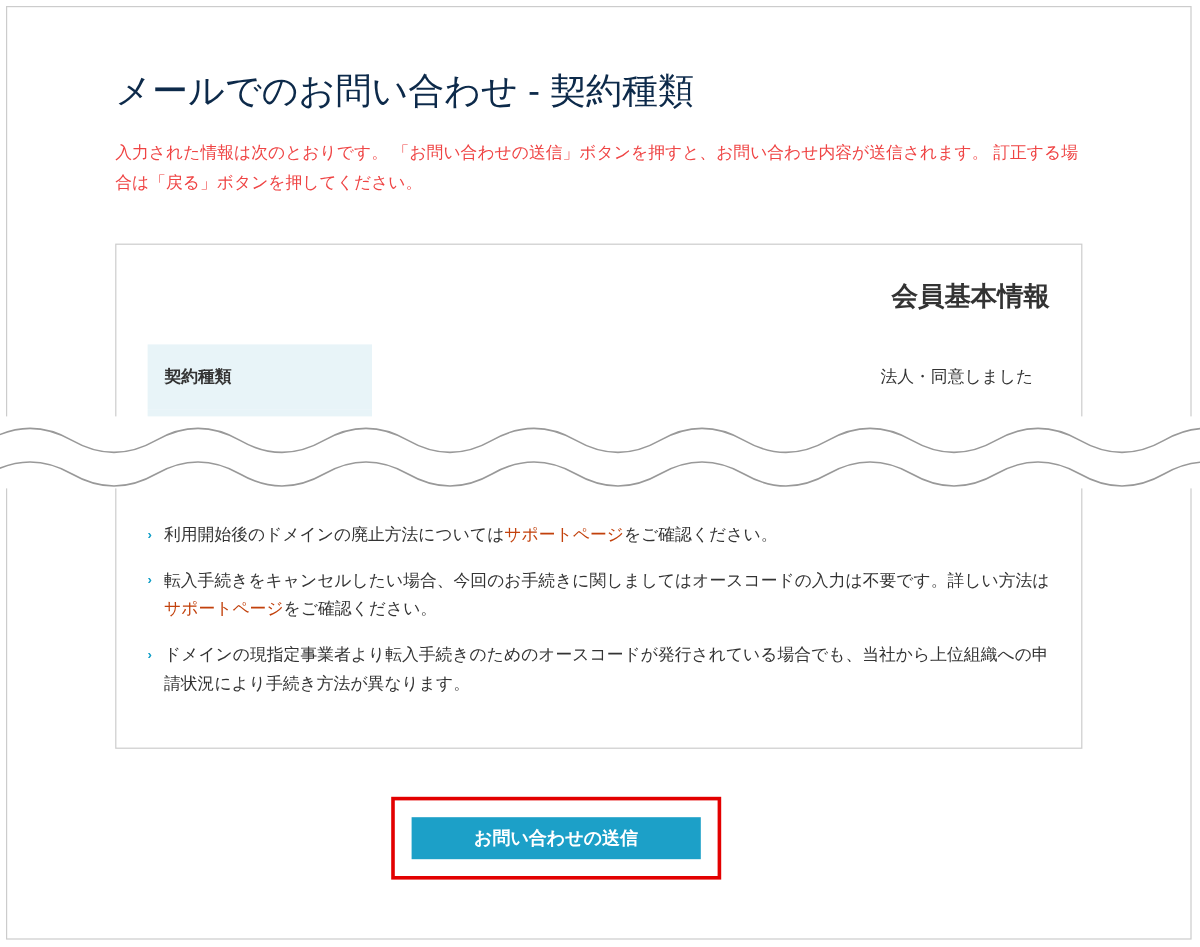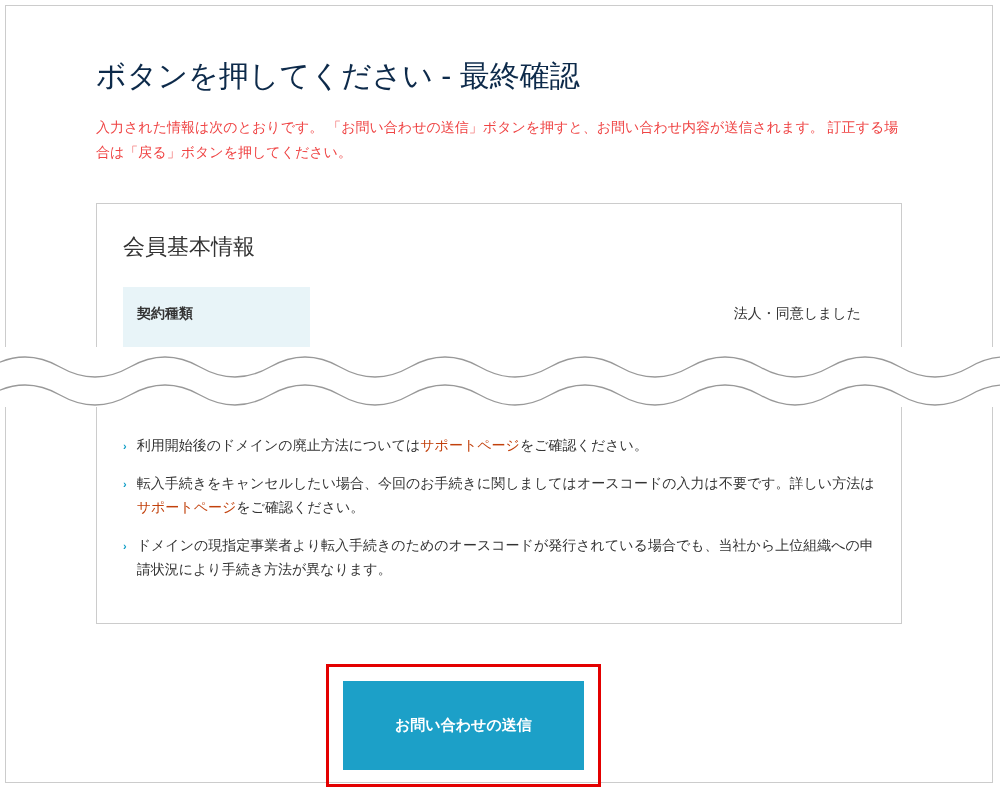--- a/index.html
+++ b/index.html
@@ -31,23 +31,24 @@
       color: #ef4444;
       margin-bottom: 38px;
     }
     .card {
       border: 1px solid #ccc;
       padding: 28px 26px;
       position: relative;
     }
     .section-title {
       font-size: 22px;
-      font-weight: normal;
+      font-weight: bold;
       color: #333;
       margin-bottom: 25px;
+      text-align: right;
     }
     .kv-row { display: flex; justify-content: space-between; }
     .kv-label {
       background: #e8f4f8;
       width: 187px;
       padding: 18px 14px;
       font-weight: bold;
       font-size: 14px;
       color: #333;
     }
@@ -137,40 +138,40 @@
       border: 3px solid #e30000;
       padding: 14px;
       margin-left: 230px;
     }
     .submit-button {
       background: #1ca0c8;
       border: none;
       color: #fff;
       font-size: 15px;
       font-weight: bold;
-      padding: 35px 52px;
+      padding: 8px 52px;
       cursor: pointer;
     }
     
     .wave {
       position: absolute;
       left: -5px; right: -5px;
       top: 347px;
       height: 60px;
       background: #fff;
       z-index: 5;
     }
     .wave svg { width: 1005px; height: 60px; display: block; }
     .wave path { fill: none; stroke: #999; stroke-width: 1.3; }
   </style>
 </head>
 <body>
 
 <div class="frame">
-  <h1 class="page-title">ボタンを押してください - 最終確認</h1>
+  <h1 class="page-title">メールでのお問い合わせ - 契約種類</h1>
   <p class="intro">入力された情報は次のとおりです。 「お問い合わせの送信」ボタンを押すと、お問い合わせ内容が送信されます。 訂正する場合は「戻る」ボタンを押してください。</p>
 
   <div class="card">
     <h2 class="section-title">会員基本情報</h2>
     <div class="kv-row">
       <div class="kv-label">契約種類</div>
       <div class="kv-value">法人・同意しました</div>
     </div>
     <div class="truncated-label">会</div>
 

